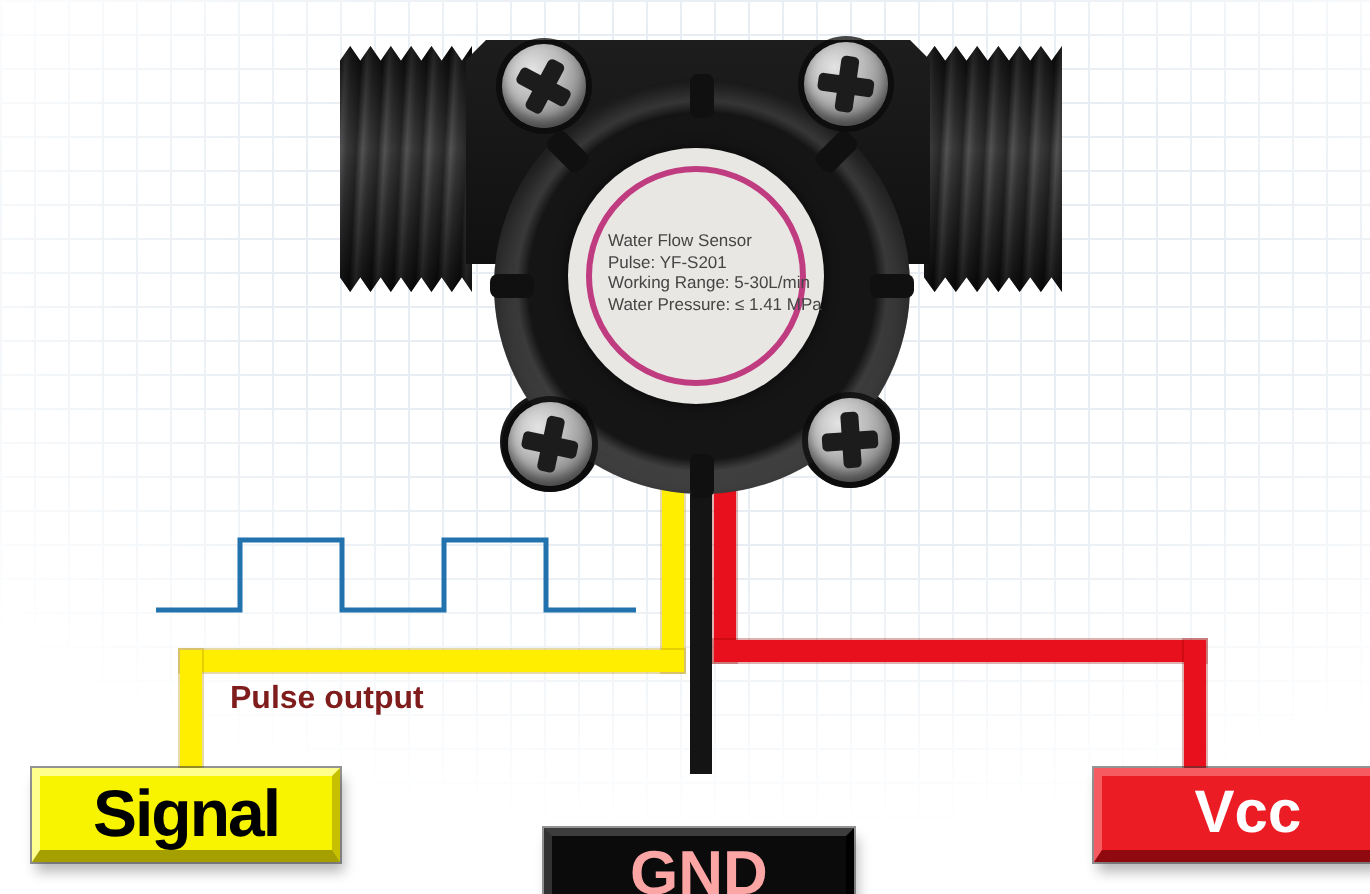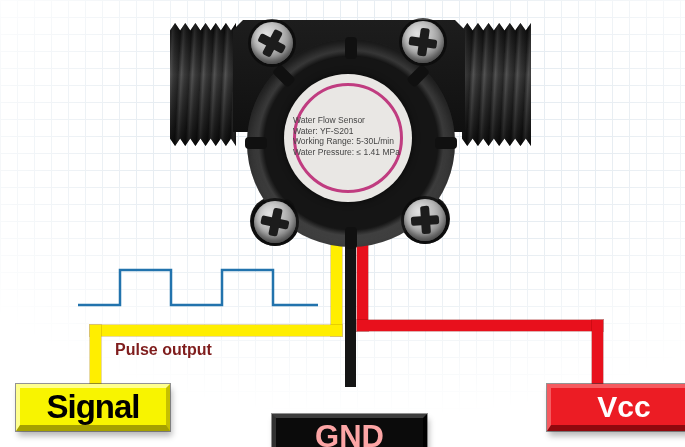--- a/index.html
+++ b/index.html
@@ -44,21 +44,21 @@
     background:#101010;transform-origin:6px 106px;
   }
   .label-circle{
     position:absolute;left:284px;top:74px;width:128px;height:128px;border-radius:50%;
     background:#e9e7e4;box-shadow:0 0 7px rgba(0,0,0,.65);
   }
   .label-ring{
     position:absolute;inset:9px;border:3px solid #c03c80;border-radius:50%;
   }
   .label-text{
-    position:absolute;left:9px;top:41px;width:110px;
+    position:absolute;left:20px;top:41px;width:110px;
     font-size:8.5px;line-height:10.5px;color:#454545;white-space:nowrap;
   }
   .screw{
     position:absolute;width:42px;height:42px;border-radius:50%;
     background:radial-gradient(circle at 36% 30%,#e3e3e3 0%,#b9b9b9 38%,#8e8e8e 66%,#6a6a6a 100%);
     box-shadow:0 0 0 3px rgba(10,10,10,.75), inset 0 -4px 6px rgba(0,0,0,.45);
   }
   .cross{position:absolute;inset:0;}
   .cross::before,.cross::after{
     content:"";position:absolute;background:#1c1c1c;border-radius:2.5px;
@@ -135,21 +135,21 @@
       <div class="tab" style="transform:rotate(180deg);"></div>
       <div class="tab" style="transform:rotate(225deg);"></div>
       <div class="tab" style="transform:rotate(270deg);"></div>
       <div class="tab" style="transform:rotate(315deg);"></div>
     </div>
 
     <div class="label-circle">
       <div class="label-ring"></div>
       <div class="label-text">
         <div>Water Flow Sensor</div>
-        <div>Water: YF-S201</div>
+        <div>Pulse: YF-S201</div>
         <div>Working Range: 5-30L/min</div>
         <div>Water Pressure: ≤ 1.41 MPa</div>
       </div>
     </div>
 
     <div class="screw" style="left:251px;top:22px;">
         <div class="cross" style="transform:rotate(28deg);"></div>
       </div>
     <div class="screw" style="left:402px;top:21px;">
         <div class="cross" style="transform:rotate(8deg);"></div>

